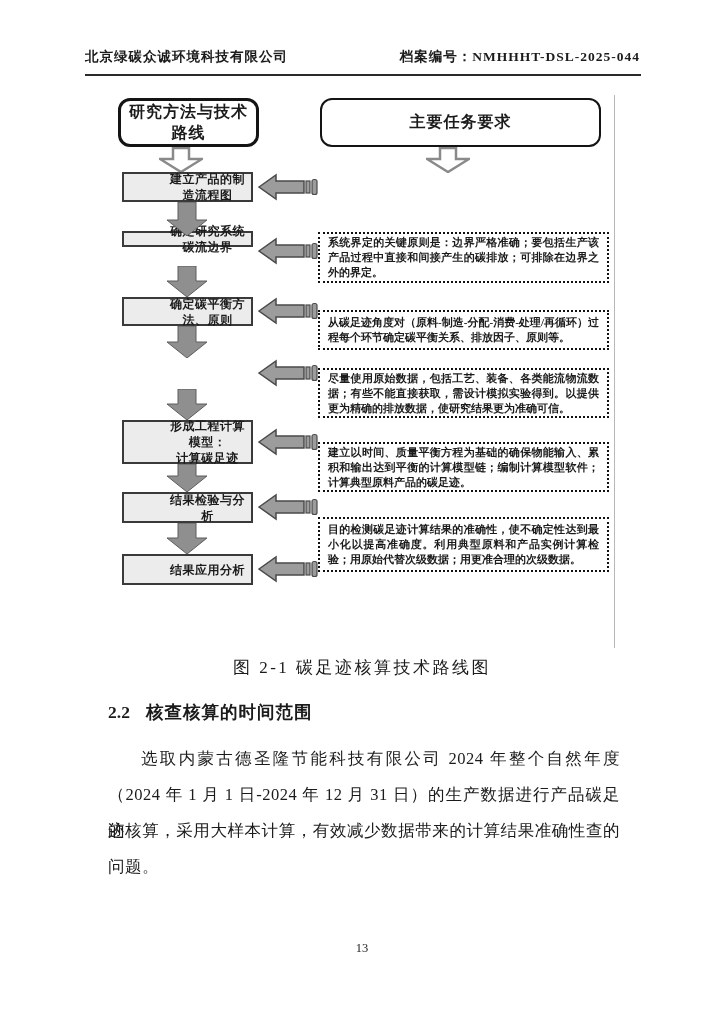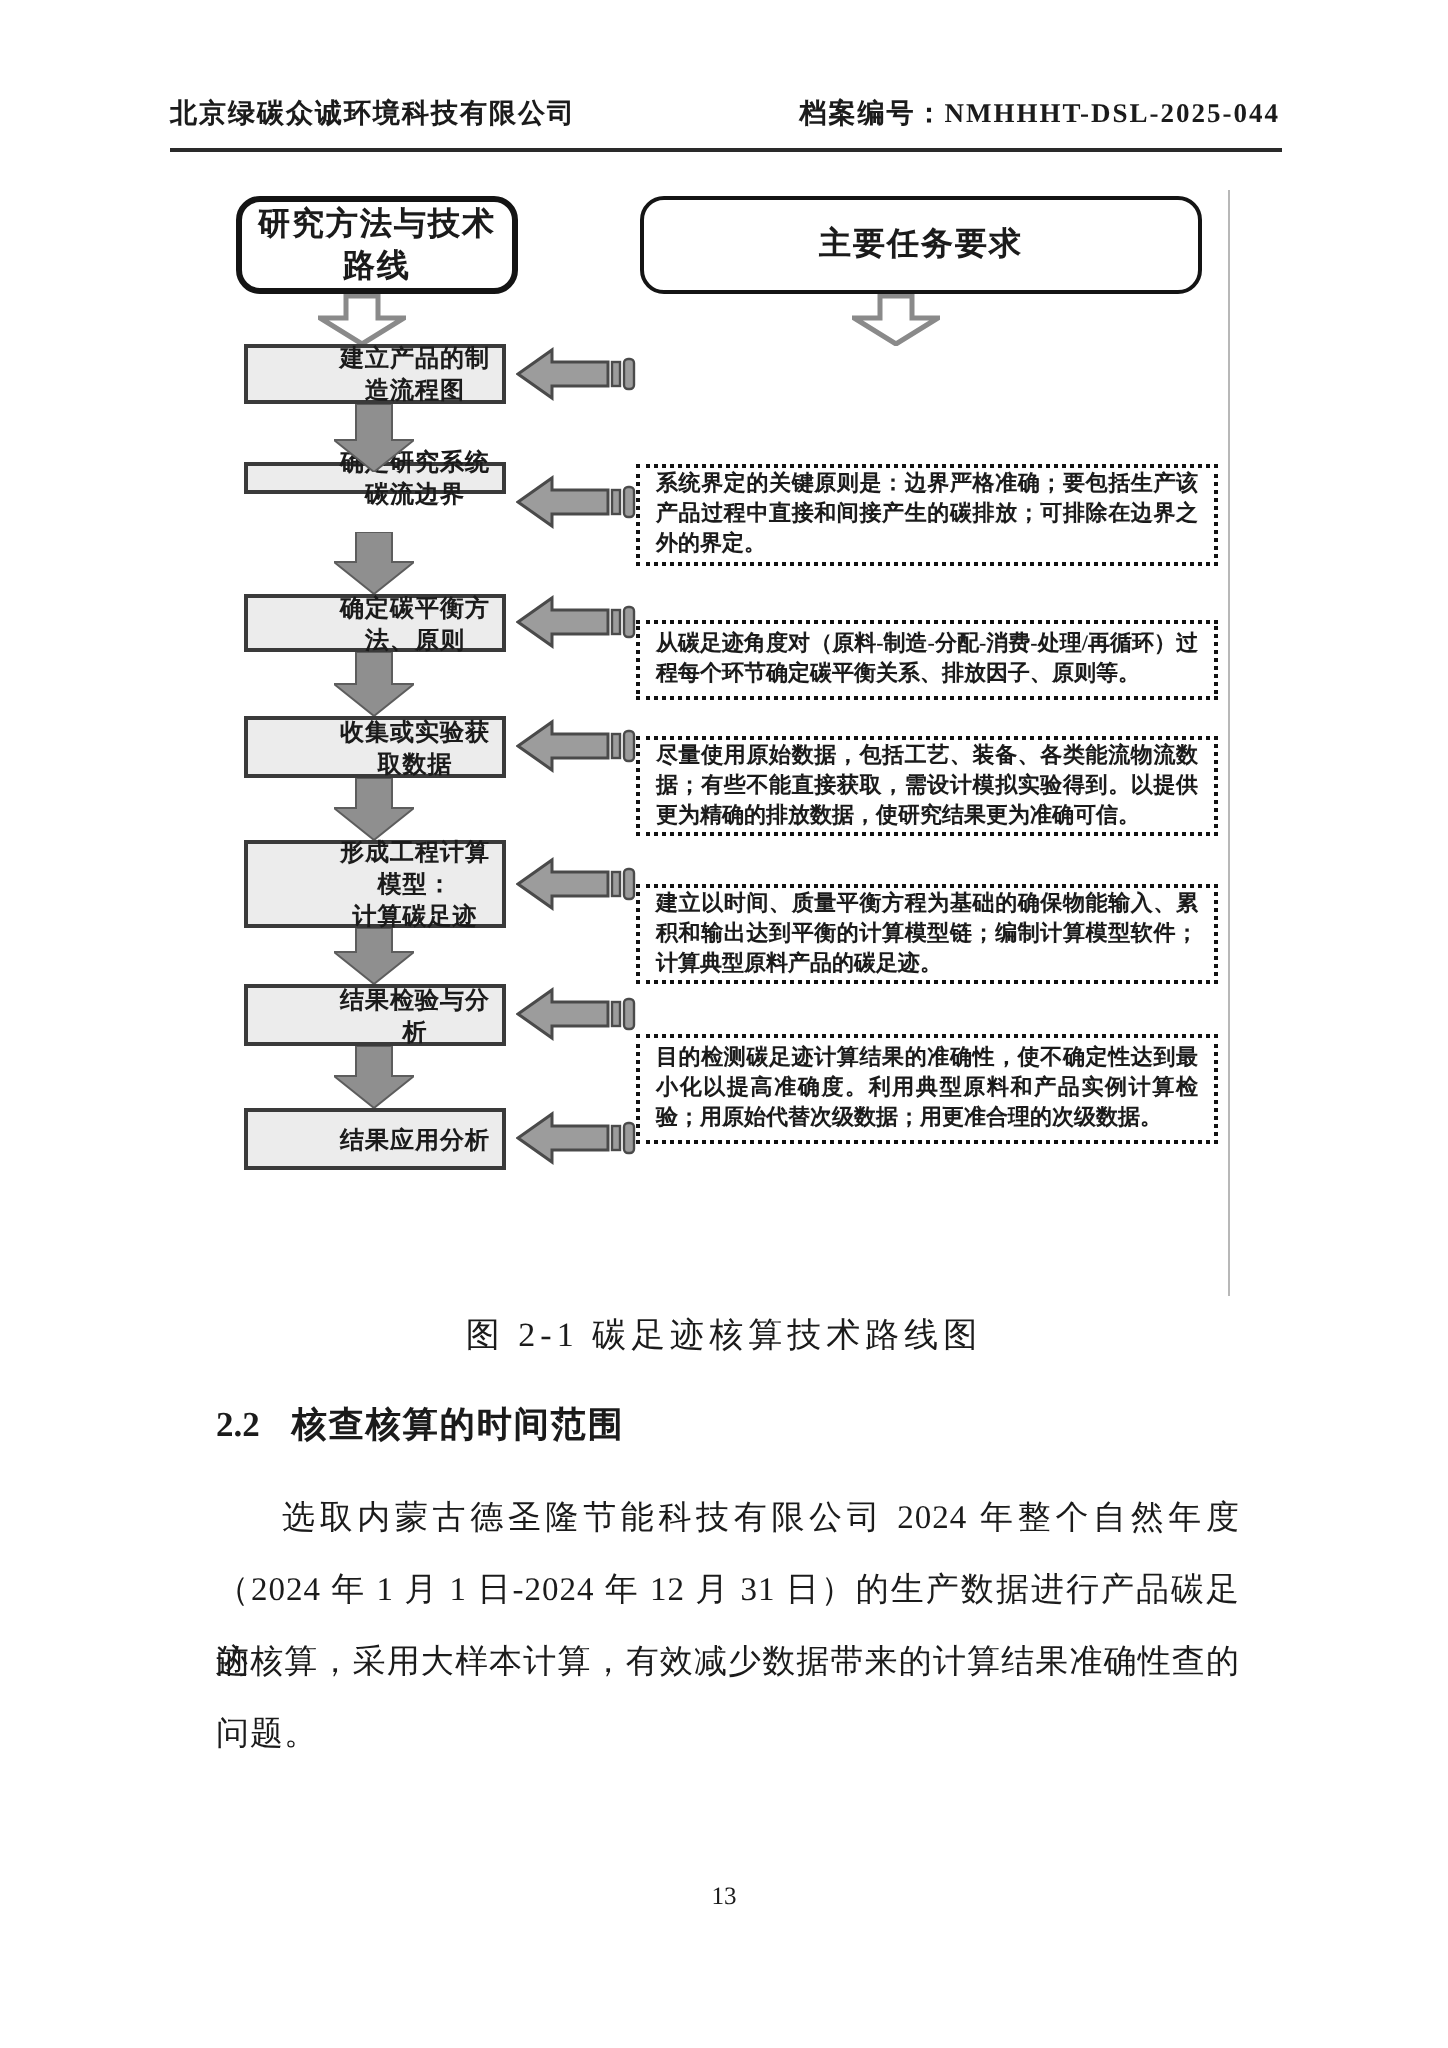--- a/index.html
+++ b/index.html
@@ -83,24 +83,20 @@
     <div class="step-box" style="top:77px;height:30px">
         <span>建立产品的制造流程图</span>
         <span></span>
       </div>
     <div class="step-box" style="top:136px;height:16px">
         <span>确定研究系统碳流边界</span>
         <span></span>
       </div>
     <div class="step-box" style="top:202px;height:29px">
         <span>确定碳平衡方法、原则</span>
-        <span></span>
-      </div>
-    <div class="step-box" style="top:263px;height:31px">
-        <span>收集或实验获取数据</span>
         <span></span>
       </div>
     <div class="step-box" style="top:325px;height:44px">
         <span>形成工程计算模型：</span>
         <span>计算碳足迹</span>
       </div>
     <div class="step-box" style="top:397px;height:31px">
         <span>结果检验与分析</span>
         <span></span>
       </div>

